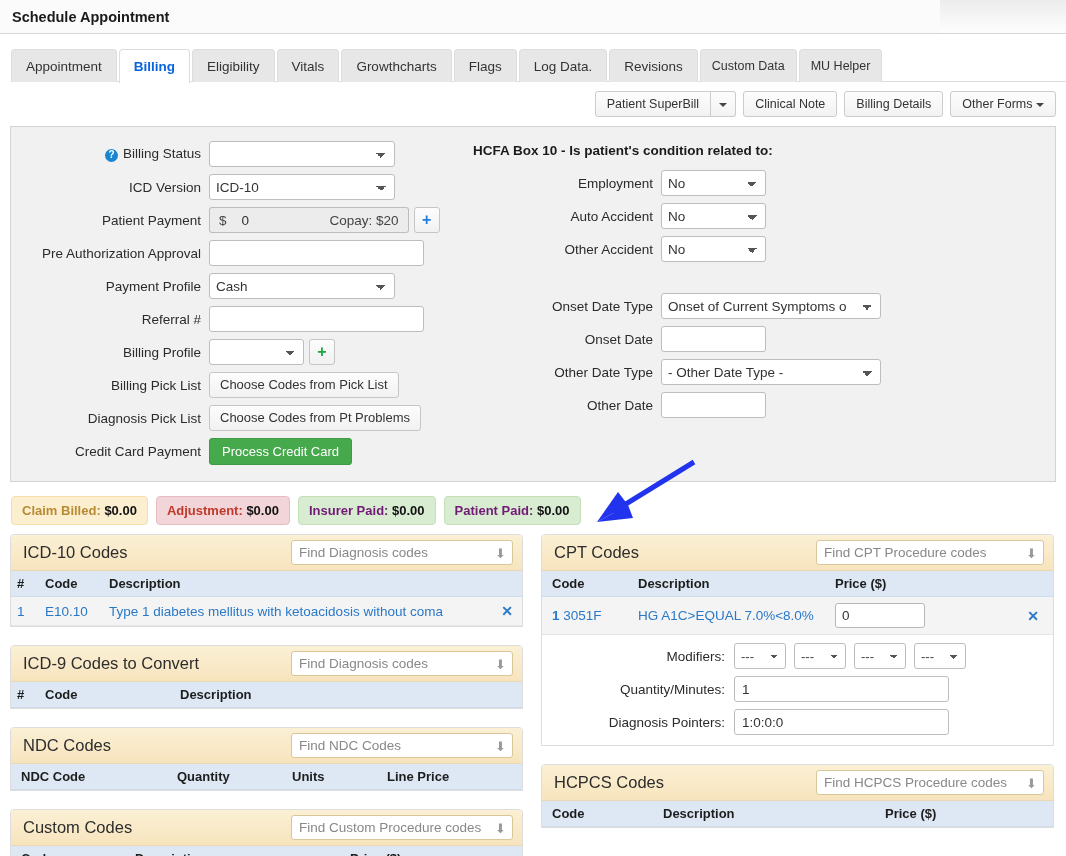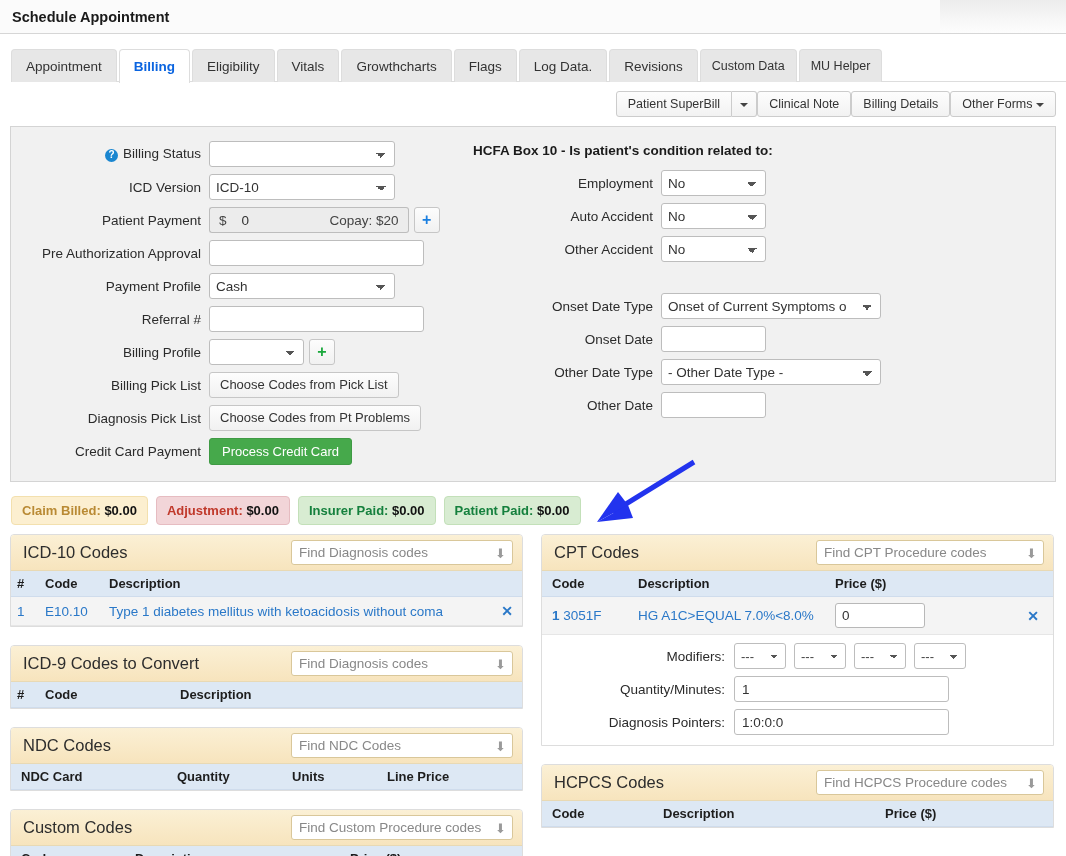--- a/index.html
+++ b/index.html
@@ -77,20 +77,21 @@
     margin-bottom: -1px;
     padding-bottom: 9px;
   }
 
   
   .forms-toolbar {
     display: flex;
     justify-content: flex-end;
     align-items: center;
     padding: 9px 10px 0 0;
+    gap: 7px;
   }
   .btn-group { display: flex; }
   .tbtn {
     background: linear-gradient(to bottom, #fdfdfd, #f2f2f2);
     border: 1px solid #ccc;
     border-radius: 3px;
     padding: 4px 11px;
     font-size: 12.5px;
     color: #333;
     line-height: 16px;
@@ -245,21 +246,21 @@
     font-size: 13px;
     font-weight: bold;
     white-space: nowrap;
   }
   .badge .amt { color: #111; }
   .badge.cream { background:#fcefd0; border:1px solid #f3e0ae; }
   .badge.cream .lbl { color:#b98a34; }
   .badge.pink { background:#f2d5d8; border:1px solid #e6bcc1; }
   .badge.pink .lbl { color:#c0392b; }
   .badge.green { background:#d8ecd2; border:1px solid #c3e0b9; }
-  .badge.green .lbl { color:#15803d; }
+  .badge.green .lbl { color:#701a75; }
 
   
   .panels-wrap {
     display: flex;
     padding: 0 10px;
     margin-top: 9px;
     gap: 18px;
   }
   .panels-left { width: 513px; flex: none; }
   .panels-right { width: 513px; flex: none; }
@@ -661,21 +662,21 @@
       <div class="cpanel-head">
         <div class="cpanel-title">NDC Codes</div>
         <div class="searchbox">
           <input type="text" placeholder="Find NDC Codes" style="">
           <span class="dl-arrow">⬇</span>
         </div>
       </div>
       <table class="ctable">
         <thead>
             <tr>
-          <th style="width:160px;padding-left:10px">NDC Card</th>
+          <th style="width:160px;padding-left:10px">NDC Code</th>
           <th style="width:115px">Quantity</th>
           <th style="width:95px">Units</th>
           <th>Line Price</th>
         </tr>
           </thead>
         <tbody></tbody>
       </table>
     </div>
 
     <div class="cpanel">

